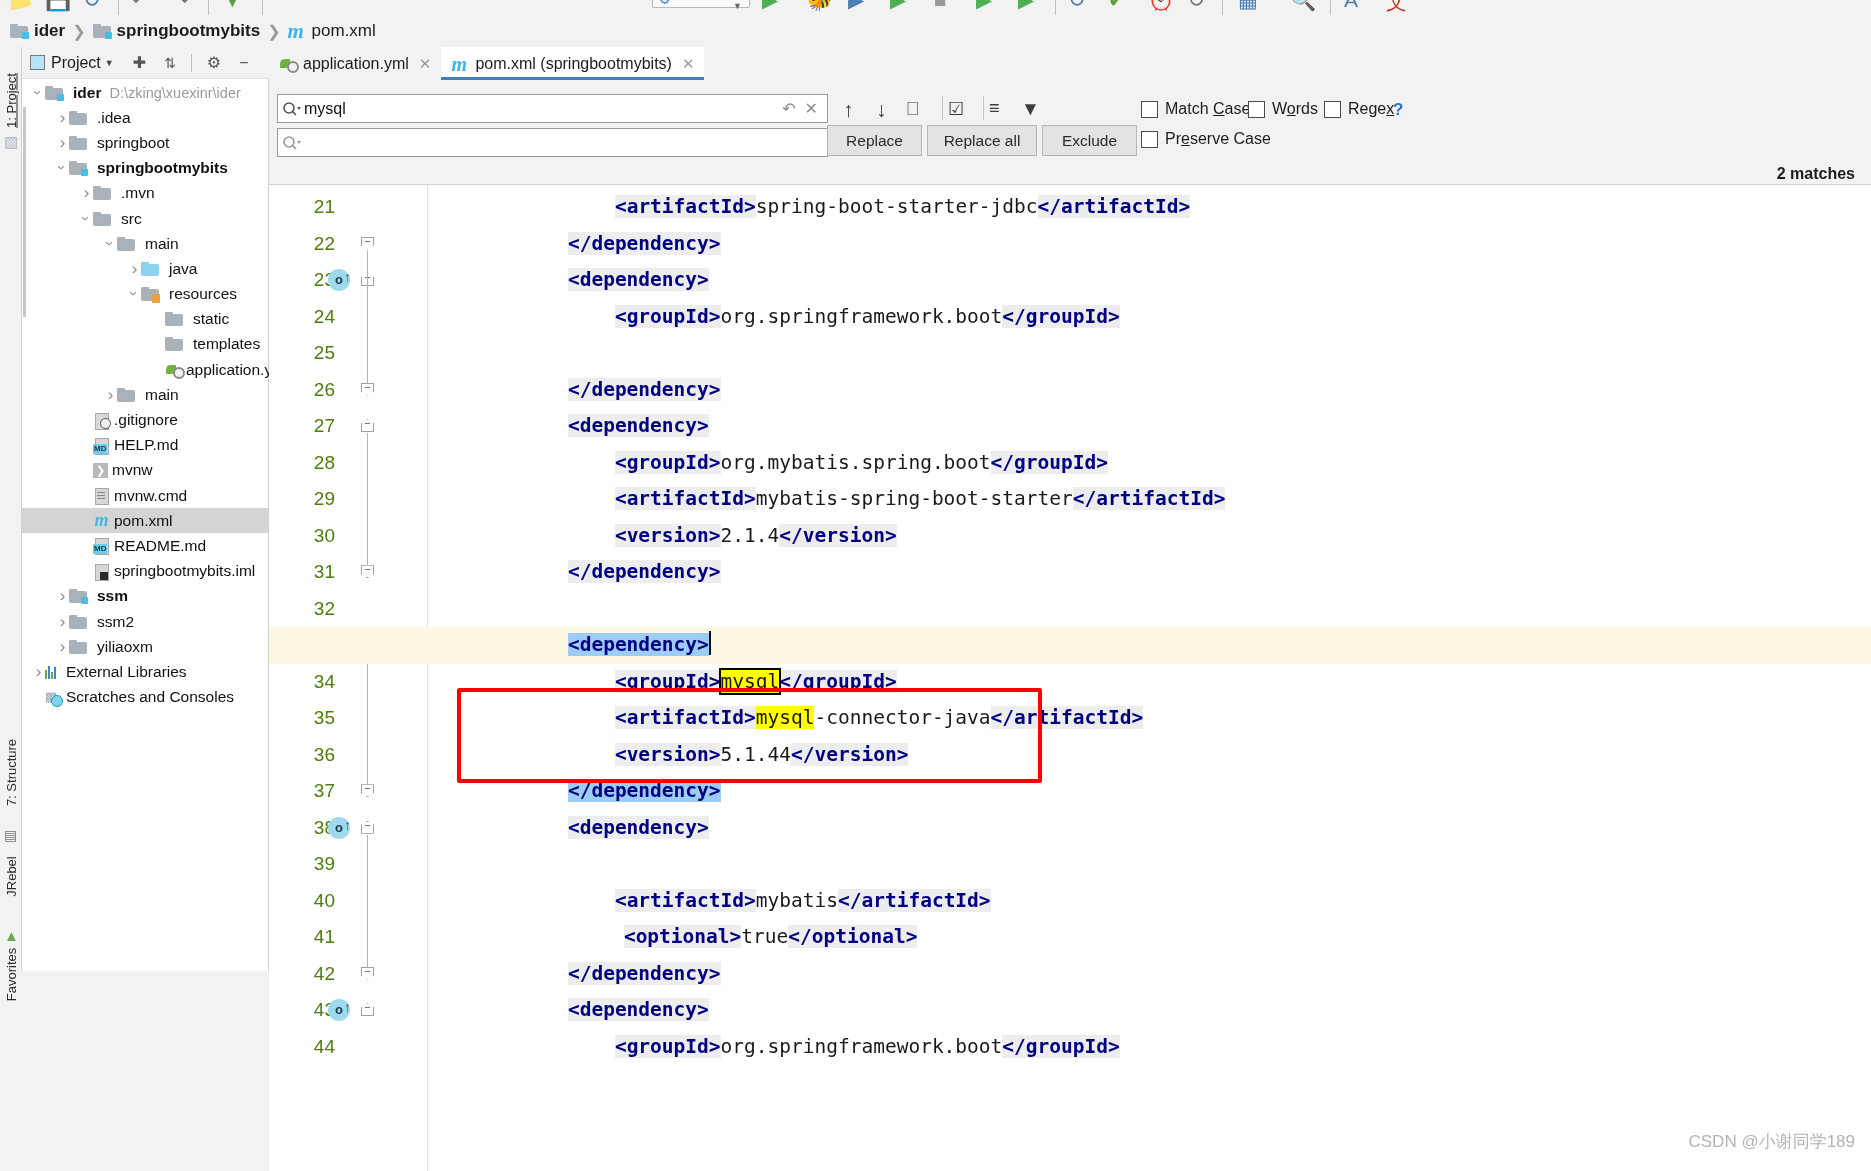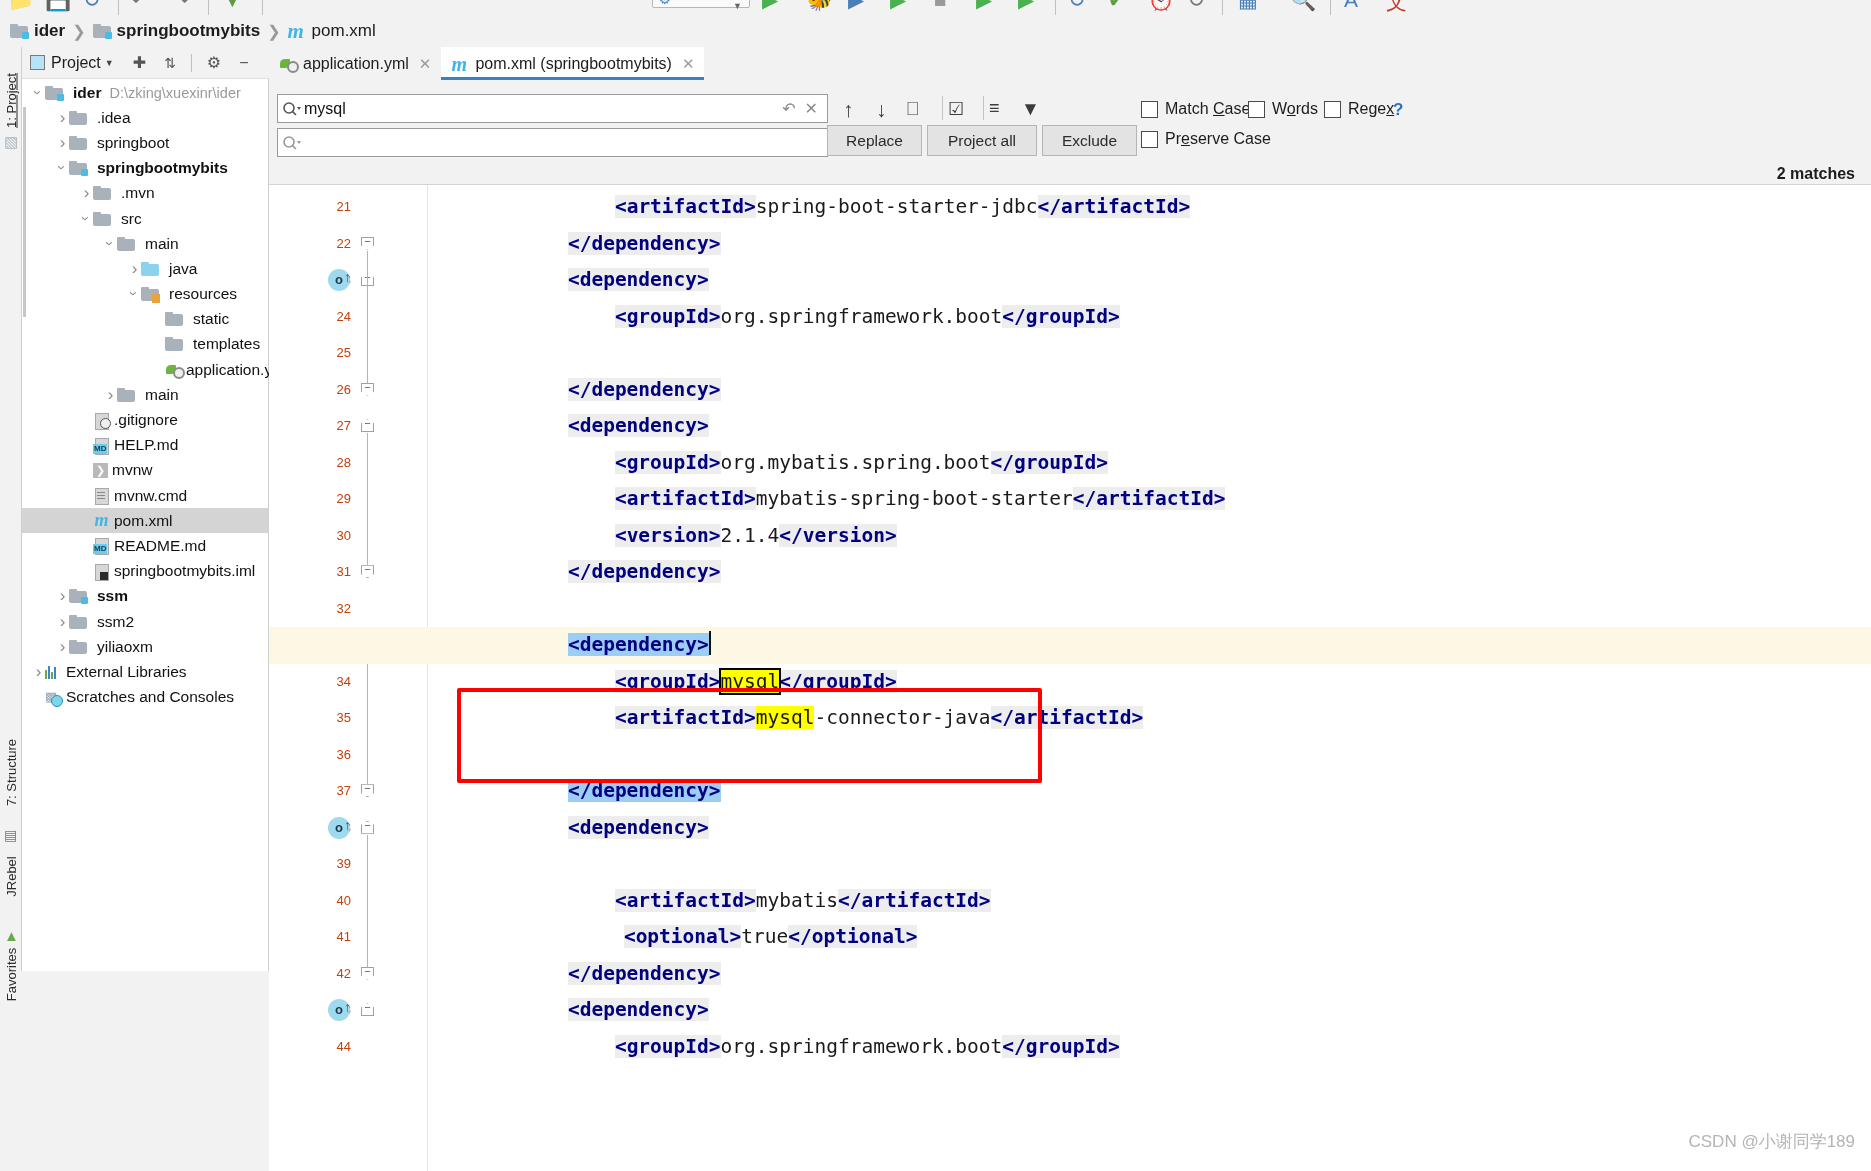--- a/index.html
+++ b/index.html
@@ -217,21 +217,21 @@
   
   .codearea {
     position:absolute; left:0; top:138px; right:0; bottom:0; background:#ffffff;
     overflow:hidden;
   }
   .gutter {
     position:absolute; left:0; top:0; width:110px; height:100%;
     background:#ffffff; border-right:none;
   }
   .gutline {
-    position:absolute; right:28px; font-size:13px; color:#c2410c;
+    position:absolute; right:44px; font-size:19px; color:#4d7c0f;
     font-family:"Liberation Sans", sans-serif; text-align:right; width:40px;
   }
   .foldmark {
     position:absolute; left:92px; width:13px; height:13px; border:1px solid #a0a0a0;
     background:#fff; font-size:11px; line-height:11px; text-align:center; color:#555;
   }
   .foldline {
     position:absolute; left:98px; width:1px; background:#b4b4b4;
   }
   .gutter-sep {
@@ -589,21 +589,21 @@
       <span class="vsep" style="left:673px;"></span>
       <span class="nav-ico" style="left:679px;font-size:18px;">☑</span>
       <span class="vsep" style="left:714px;"></span>
       <span class="nav-ico" style="left:720px;font-size:18px;">≡</span>
       <span class="nav-ico" style="left:752px;font-size:19px;">▼</span>
 
       <div class="fbtn" style="left:558px;top:45px;width:95px;">
         <span>Replace</span>
       </div>
       <div class="fbtn" style="left:658px;top:45px;width:110px;">
-        <span>Project all</span>
+        <span>Replace all</span>
       </div>
       <div class="fbtn" style="left:773px;top:45px;width:95px;">
         <span>Exclude</span>
       </div>
 
       <div class="cbx" style="left:872px;top:20px;">
         <span class="box"></span>
         <span>Match <u>C</u>ase</span>
       </div>
       <div class="cbx" style="left:979px;top:20px;">
@@ -677,20 +677,21 @@
           <div class="cline" style="top: 186.5px;"><span class="ctext" style="left: 205px;">&nbsp;&nbsp;&nbsp;&nbsp;&nbsp;&nbsp;&nbsp;&nbsp;<span class="tag bgsoft">&lt;/dependency&gt;</span></span></div>
           <div class="cline" style="top: 223px;"><span class="ctext" style="left: 205px;">&nbsp;&nbsp;&nbsp;&nbsp;&nbsp;&nbsp;&nbsp;&nbsp;<span class="tag bgsoft">&lt;dependency&gt;</span></span></div>
           <div class="cline" style="top: 259.5px;"><span class="ctext" style="left: 205px;">&nbsp;&nbsp;&nbsp;&nbsp;&nbsp;&nbsp;&nbsp;&nbsp;&nbsp;&nbsp;&nbsp;&nbsp;<span class="tag bgsoft">&lt;groupId&gt;</span><span class="txt">org.mybatis.spring.boot</span><span class="tag bgsoft">&lt;/groupId&gt;</span></span></div>
           <div class="cline" style="top: 296px;"><span class="ctext" style="left: 205px;">&nbsp;&nbsp;&nbsp;&nbsp;&nbsp;&nbsp;&nbsp;&nbsp;&nbsp;&nbsp;&nbsp;&nbsp;<span class="tag bgsoft">&lt;artifactId&gt;</span><span class="txt">mybatis-spring-boot-starter</span><span class="tag bgsoft">&lt;/artifactId&gt;</span></span></div>
           <div class="cline" style="top: 332.5px; text-align: right;"><span class="ctext" style="left: 205px;">&nbsp;&nbsp;&nbsp;&nbsp;&nbsp;&nbsp;&nbsp;&nbsp;&nbsp;&nbsp;&nbsp;&nbsp;<span class="tag bgsoft">&lt;version&gt;</span><span class="txt">2.1.4</span><span class="tag bgsoft">&lt;/version&gt;</span></span></div>
           <div class="cline" style="top: 369px;"><span class="ctext" style="left: 205px;">&nbsp;&nbsp;&nbsp;&nbsp;&nbsp;&nbsp;&nbsp;&nbsp;<span class="tag bgsoft">&lt;/dependency&gt;</span></span></div>
           <div class="cline" style="top: 405.5px;"><span class="ctext" style="left: 205px;"></span></div>
           <div class="cline hl" style="top: 442px;"><span class="ctext" style="left: 205px;">&nbsp;&nbsp;&nbsp;&nbsp;&nbsp;&nbsp;&nbsp;&nbsp;<span class="tag selblue">&lt;dependency&gt;</span><span class="caret"></span></span></div>
           <div class="cline" style="top: 478.5px;"><span class="ctext" style="left: 205px;">&nbsp;&nbsp;&nbsp;&nbsp;&nbsp;&nbsp;&nbsp;&nbsp;&nbsp;&nbsp;&nbsp;&nbsp;<span class="tag bgsoft">&lt;groupId&gt;</span><span class="txt hlyellow cur">mysql</span><span class="tag bgsoft">&lt;/groupId&gt;</span></span></div>
           <div class="cline" style="top: 515px;"><span class="ctext" style="left: 205px;">&nbsp;&nbsp;&nbsp;&nbsp;&nbsp;&nbsp;&nbsp;&nbsp;&nbsp;&nbsp;&nbsp;&nbsp;<span class="tag bgsoft">&lt;artifactId&gt;</span><span class="txt hlyellow">mysql</span><span class="txt">-connector-java</span><span class="tag bgsoft">&lt;/artifactId&gt;</span></span></div>
+          <div class="cline" style="top: 551.5px;"><span class="ctext" style="left: 205px;">&nbsp;&nbsp;&nbsp;&nbsp;&nbsp;&nbsp;&nbsp;&nbsp;&nbsp;&nbsp;&nbsp;&nbsp;<span class="tag bgsoft">&lt;version&gt;</span><span class="txt">5.1.44</span><span class="tag bgsoft">&lt;/version&gt;</span></span></div>
           <div class="cline" style="top: 588px;"><span class="ctext" style="left: 205px;">&nbsp;&nbsp;&nbsp;&nbsp;&nbsp;&nbsp;&nbsp;&nbsp;<span class="tag selblue">&lt;/dependency&gt;</span></span></div>
           <div class="cline" style="top: 624.5px;"><span class="ctext" style="left: 205px;">&nbsp;&nbsp;&nbsp;&nbsp;&nbsp;&nbsp;&nbsp;&nbsp;<span class="tag bgsoft">&lt;dependency&gt;</span></span></div>
           <div class="cline" style="top: 697.5px;"><span class="ctext" style="left: 205px;">&nbsp;&nbsp;&nbsp;&nbsp;&nbsp;&nbsp;&nbsp;&nbsp;&nbsp;&nbsp;&nbsp;&nbsp;<span class="tag bgsoft">&lt;artifactId&gt;</span><span class="txt">mybatis</span><span class="tag bgsoft">&lt;/artifactId&gt;</span></span></div>
           <div class="cline" style="top: 734px;"><span class="ctext" style="left: 214px;">&nbsp;&nbsp;&nbsp;&nbsp;&nbsp;&nbsp;&nbsp;&nbsp;&nbsp;&nbsp;&nbsp;&nbsp;<span class="tag bgsoft">&lt;optional&gt;</span><span class="txt">true</span><span class="tag bgsoft">&lt;/optional&gt;</span></span></div>
           <div class="cline" style="top: 770.5px;"><span class="ctext" style="left: 205px;">&nbsp;&nbsp;&nbsp;&nbsp;&nbsp;&nbsp;&nbsp;&nbsp;<span class="tag bgsoft">&lt;/dependency&gt;</span></span></div>
           <div class="cline" style="top: 807px;"><span class="ctext" style="left: 205px;">&nbsp;&nbsp;&nbsp;&nbsp;&nbsp;&nbsp;&nbsp;&nbsp;<span class="tag bgsoft">&lt;dependency&gt;</span></span></div>
           <div class="cline" style="top: 843.5px;"><span class="ctext" style="left: 205px;">&nbsp;&nbsp;&nbsp;&nbsp;&nbsp;&nbsp;&nbsp;&nbsp;&nbsp;&nbsp;&nbsp;&nbsp;<span class="tag bgsoft">&lt;groupId&gt;</span><span class="txt">org.springframework.boot</span><span class="tag bgsoft">&lt;/groupId&gt;</span></span></div>
         </div>
       <div class="redbox" style="left:188px; top:503px; width:585px; height:95px;"></div>
     </div>

